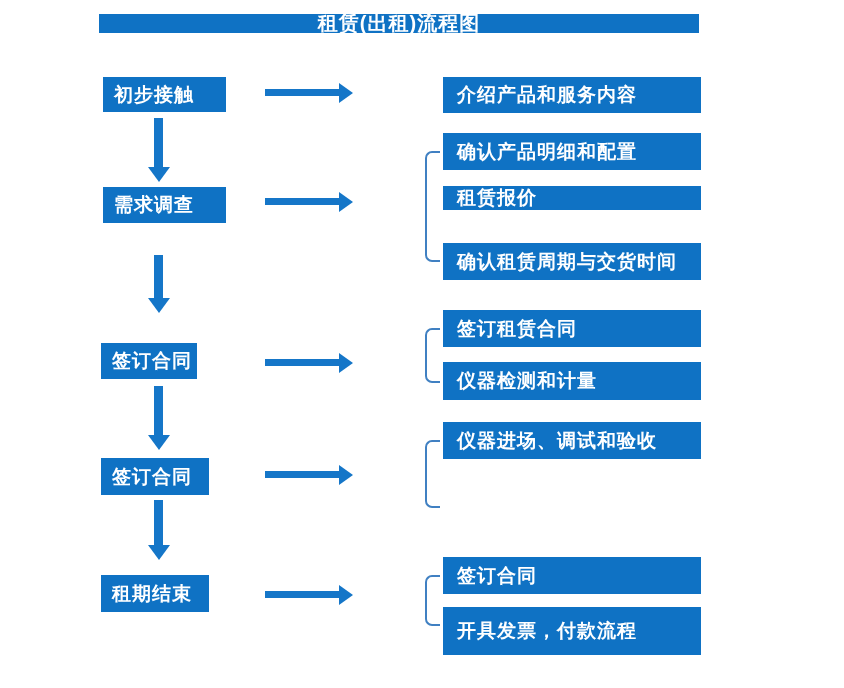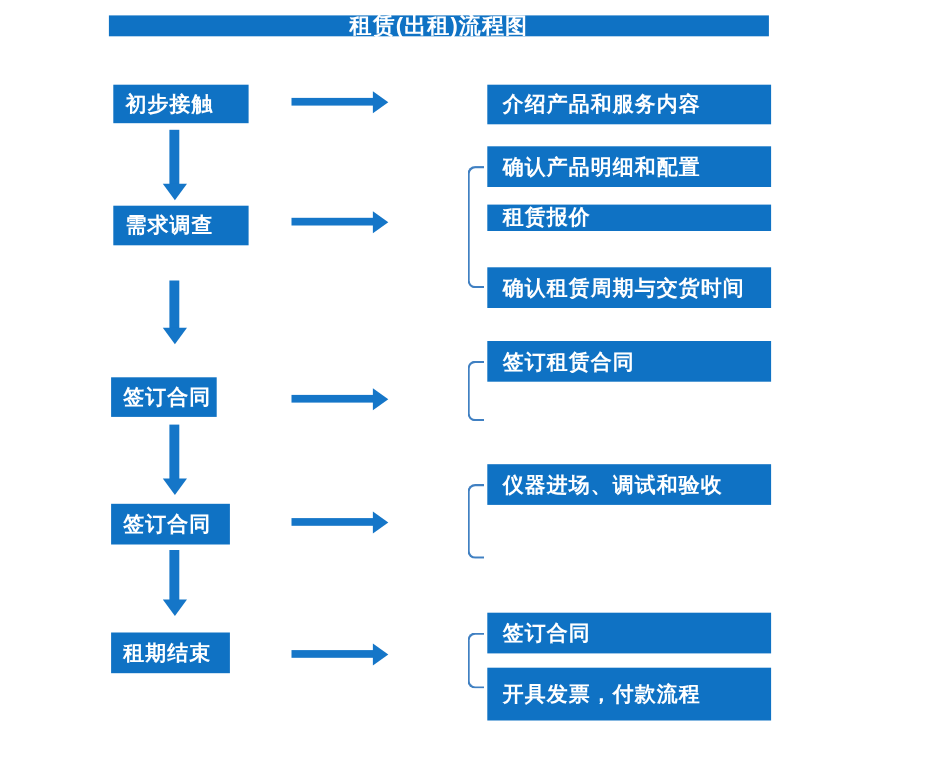--- a/index.html
+++ b/index.html
@@ -108,20 +108,21 @@
   <div class="box stage" style="left:103px;top:187px;width:123px;height:36px">需求调查</div>
   <div class="box stage" style="left:101px;top:343px;width:96px;height:36px">签订合同</div>
   <div class="box stage" style="left:101px;top:458px;width:108px;height:37px">签订合同</div>
   <div class="box stage" style="left:101px;top:575px;width:108px;height:37px">租期结束</div>
 
   <div class="box output" style="top:77px;height:36px">介绍产品和服务内容</div>
   <div class="box output" style="top:133px;height:37px">确认产品明细和配置</div>
   <div class="box output" style="top:186px;height:24px">租赁报价</div>
   <div class="box output" style="top:243px;height:37px">确认租赁周期与交货时间</div>
   <div class="box output" style="top:310px;height:37px">签订租赁合同</div>
+  <div class="box output" style="top:362px;height:38px">仪器检测和计量</div>
   <div class="box output" style="top:422px;height:37px">仪器进场、调试和验收</div>
   <div class="box output" style="top:557px;height:37px">签订合同</div>
   <div class="box output" style="top:607px;height:48px">开具发票，付款流程</div>
 
   <div class="harrow" style="top:83px">
     <div class="stem"></div>
     <div class="head"></div>
   </div>
   <div class="harrow" style="top:192px">
     <div class="stem"></div>

